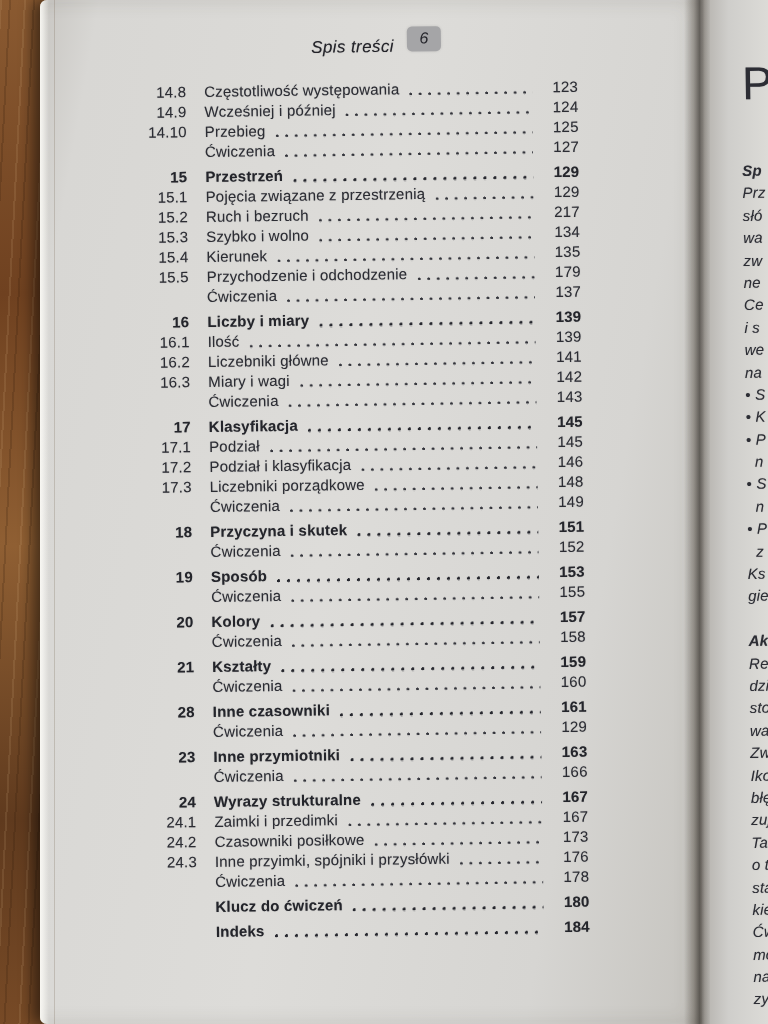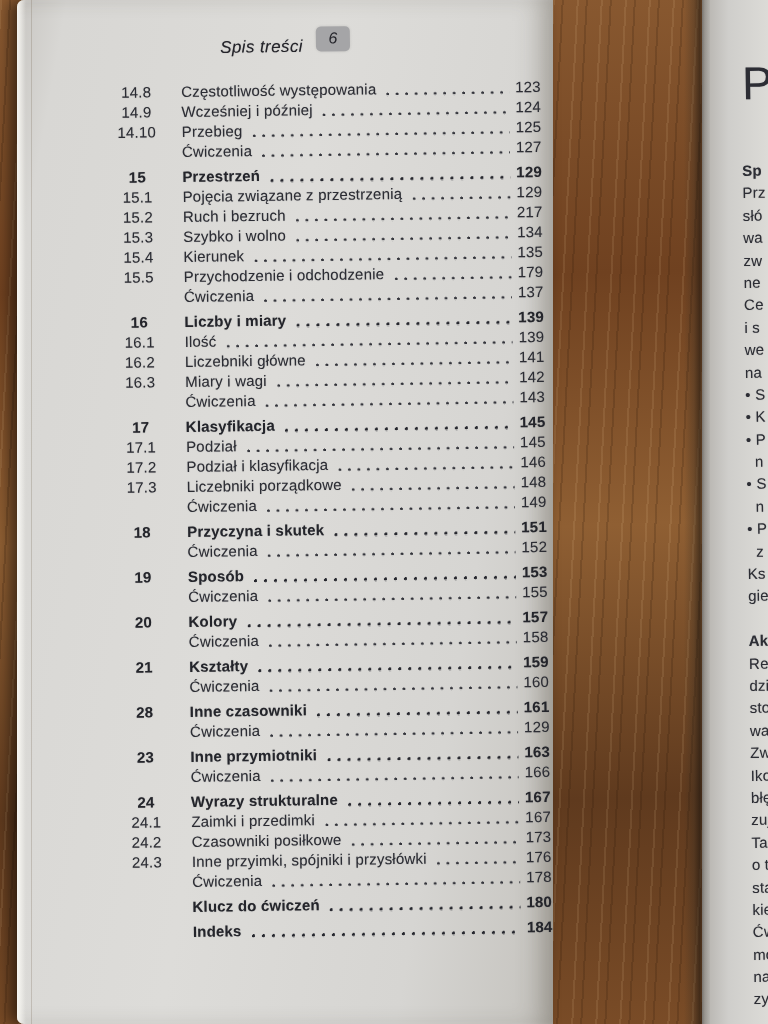--- a/index.html
+++ b/index.html
@@ -12,21 +12,21 @@
   .wood{
     position:absolute;inset:0;
     background:
       repeating-linear-gradient(93deg,
         rgba(255,220,170,0.10) 0 2px, rgba(0,0,0,0) 2px 9px,
         rgba(40,20,5,0.18) 9px 11px, rgba(0,0,0,0) 11px 24px),
       linear-gradient(178deg,#8a5a31 0%,#6f4120 28%,#8f5f33 52%,#5f3a1e 78%,#7a4c27 100%);
   }
   
   .page-left{
-    position:absolute;left:17px;top:0;bottom:0;width:536px;
+    position:absolute;left:40px;top:0;bottom:0;width:672px;
     background:linear-gradient(100deg,#c8c6c2 0%,#d8d7d4 7%,#dddcd9 45%,#d6d5d2 78%,#c4c2bd 100%);
     border-radius:7px 0 0 7px;
     box-shadow:-7px 0 14px rgba(0,0,0,0.5),
                inset -20px 0 26px -10px rgba(70,62,50,0.38),
                inset 4px 0 6px -2px rgba(255,255,255,0.5);
   }
   .page-left::before{ 
     content:"";position:absolute;left:0;top:0;bottom:0;width:9px;
     background:linear-gradient(90deg,rgba(250,249,244,0.85),rgba(250,249,244,0));
     border-radius:7px 0 0 7px;
@@ -55,53 +55,53 @@
     position:absolute;top:84px;left:92px;width:446px;
     transform:rotate(-0.8deg);transform-origin:left top;
   }
   .row{
     display:flex;align-items:baseline;height:20px;
     font-size:15px;color:#2c2d34;letter-spacing:0.2px;
     text-shadow:0 0 1px rgba(44,45,52,0.35);
   }
   .row.gap{margin-top:5px;}
   .row.bold{font-weight:bold;color:#24252b;}
-  .num{width:54px;text-align:center;flex:none;}
+  .num{width:54px;text-align:right;flex:none;}
   .title{margin-left:18px;flex:none;white-space:nowrap;}
   .leader{
     flex:1;height:4px;margin-left:10px;margin-right:6px;align-self:center;
     transform:translateY(4px);
     background-image:radial-gradient(circle at 1.5px 1.8px,#33343b 1.15px,rgba(0,0,0,0) 1.55px);
     background-size:9.5px 4px;background-repeat:repeat-x;
   }
   .row.bold .leader{
     background-image:radial-gradient(circle at 1.7px 1.8px,#26272e 1.4px,rgba(0,0,0,0) 1.8px);
     background-size:10px 4px;
   }
-  .pagenum{width:40px;flex:none;}
+  .pagenum{width:40px;text-align:right;flex:none;}
   
   .spine-shadow{
     position:absolute;left:684px;top:0;bottom:0;width:26px;z-index:6;pointer-events:none;
     background:linear-gradient(90deg,
       rgba(50,42,32,0) 0%,rgba(50,42,32,0.32) 38%,
       rgba(25,20,15,0.55) 60%,rgba(50,42,32,0.22) 80%,rgba(50,42,32,0.04) 100%);
   }
   
   .page-right{
     position:absolute;left:702px;top:0;bottom:0;width:66px;z-index:5;
     background:linear-gradient(90deg,#b3b0ab 0%,#cfcecb 40%,#dcdbd7 100%);
   }
   .np-title{
     position:absolute;top:56px;left:40px;font-size:46px;color:#2c2d34;
     transform:rotate(-0.8deg);text-shadow:0 0 1px rgba(44,45,52,0.35);
   }
   .np-lines{position:absolute;top:160px;left:40px;right:0;transform:rotate(-0.8deg);transform-origin:left top;}
   .np-line{
     height:22.4px;line-height:22.4px;font-size:15px;color:#2c2d34;
-    white-space:pre;letter-spacing:0.2px;text-shadow:0 0 1px rgba(44,45,52,0.35);
+    white-space:pre;letter-spacing:0.2px;text-shadow:0 0 1px rgba(44,45,52,0.35);font-style:italic;
   }
   .np-line.b{font-weight:bold;}
 </style>
 </head>
 <body>
 
 <div class="wood"></div>
 
 <div class="page-left">
   <div class="header">

